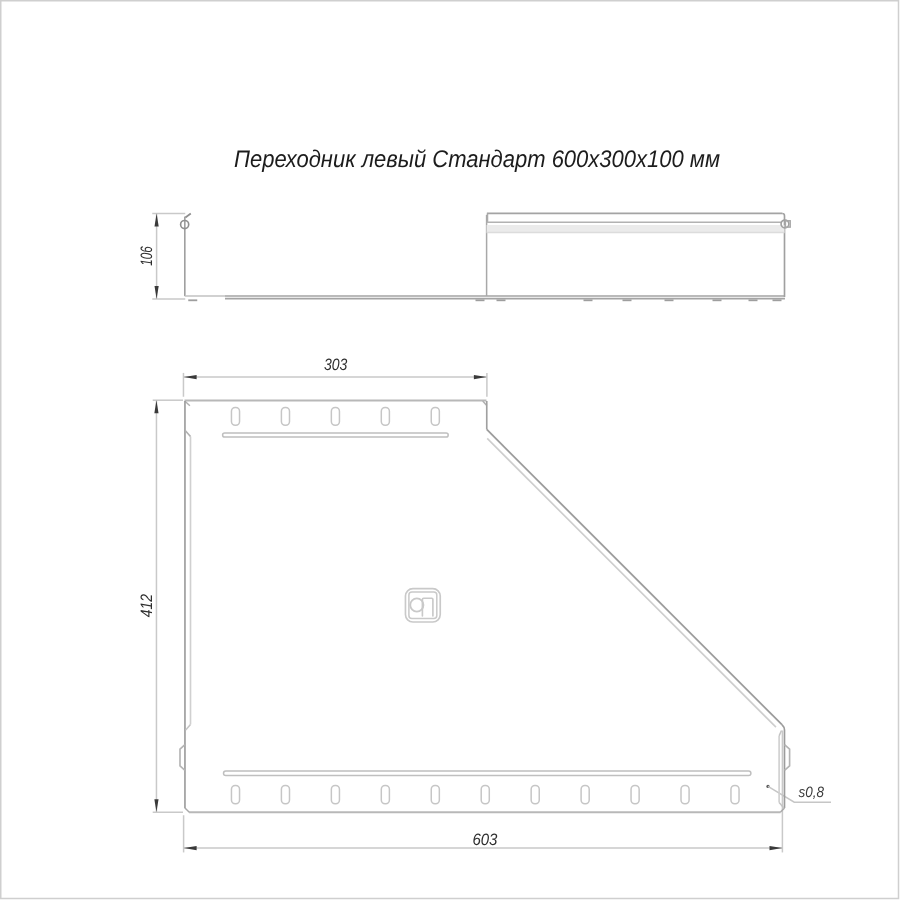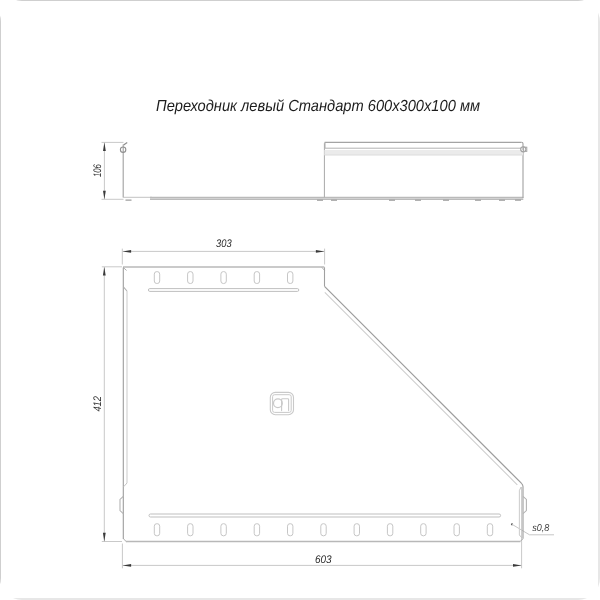--- a/index.html
+++ b/index.html
@@ -1,16 +1,16 @@
 <!DOCTYPE html>
 <html><head>
 <meta charset="utf-8">
 <style>
   html,body{margin:0;padding:0;background:#ffffff;}
-  .page{width:600px;height:600px;position:relative;background:#ffffff;overflow:hidden;border-radius:22px;}
+  .page{width:600px;height:600px;position:relative;background:#ffffff;overflow:hidden;}
   svg{position:absolute;left:0;top:0;}
   text{font-family:"Liberation Sans",sans-serif;font-style:italic;-webkit-font-smoothing:antialiased;text-rendering:geometricPrecision;}
 </style>
 </head>
 <body>
 <div class="page">
 <svg width="600" height="600" viewBox="0 0 600 600">
 
   <rect x="0" y="0" width="600" height="600" fill="#ffffff"></rect>
 

